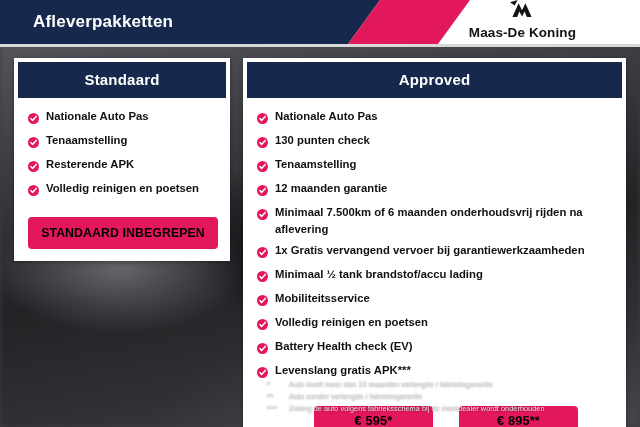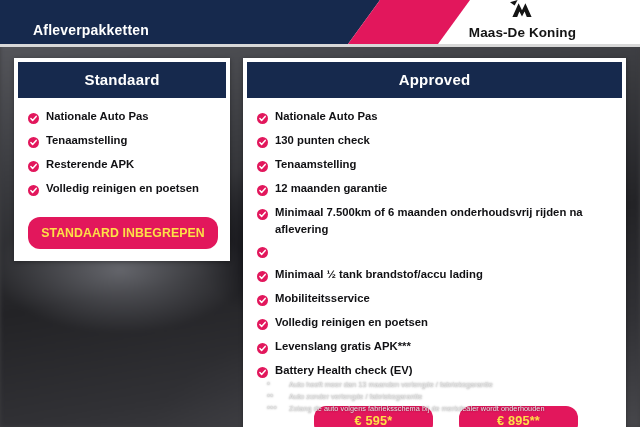--- a/index.html
+++ b/index.html
@@ -42,24 +42,24 @@
     background:#16294d;
     clip-path:polygon(0 0, 380px 0, 348px 44px, 0 44px);
   }
   #header .pink {
     position:absolute; left:340px; top:0;
     width:130px; height:44px;
     background:#e2175c;
     clip-path:polygon(40px 0, 130px 0, 98px 44px, 8px 44px);
   }
   #header-title {
-    position:absolute; left:33px; top:8px;
+    position:absolute; left:33px; top:0;
     height:36px; line-height:44px;
     color:#ffffff;
-    font-size:14px;
+    font-size:17px;
     font-weight:bold;
     letter-spacing:.2px;
     white-space:nowrap;
   }
   #brand {
     position:absolute; right:64px; top:0;
     height:44px;
     display:flex; align-items:center; gap:7px;flex-direction:column;
   }
   #brand-mark { display:block; }
@@ -113,23 +113,23 @@
     color:#111114;
     font-size:11.3px;
     font-weight:bold;
     line-height:1.52;
   }
 
   
   .pill {
     display:inline-block;
     background:#e2175c;
-    color:#fde047;
+    color:#000000;
     border:none;
-    border-radius:12px;
+    border-radius:4px;
     font-family:inherit;
     font-weight:bold;
     text-align:center;
     cursor:pointer;
   }
   #standaard-cta {
     width:190px;
     margin-top:17px;
     padding:9px 0;
     font-size:12.3px;
@@ -265,20 +265,21 @@
               <circle cx="5.5" cy="5.5" r="5.5" fill="#e2175c"></circle>
               <path d="M2.9 5.6 L4.6 7.4 L8.2 3.4" stroke="#ffffff" stroke-width="1.5" fill="none" stroke-linecap="round" stroke-linejoin="round"></path>
             </svg></span>
           <span class="feature-label">Minimaal 7.500km of 6 maanden onderhoudsvrij rijden na aflevering</span>
         </li>
         <li class="feature">
           <span class="check-icon"><svg width="11" height="11" viewBox="0 0 11 11">
               <circle cx="5.5" cy="5.5" r="5.5" fill="#e2175c"></circle>
               <path d="M2.9 5.6 L4.6 7.4 L8.2 3.4" stroke="#ffffff" stroke-width="1.5" fill="none" stroke-linecap="round" stroke-linejoin="round"></path>
             </svg></span>
+          <span class="feature-label">1x Gratis vervangend vervoer bij garantiewerkzaamheden</span>
         </li>
         <li class="feature">
           <span class="check-icon"><svg width="11" height="11" viewBox="0 0 11 11">
               <circle cx="5.5" cy="5.5" r="5.5" fill="#e2175c"></circle>
               <path d="M2.9 5.6 L4.6 7.4 L8.2 3.4" stroke="#ffffff" stroke-width="1.5" fill="none" stroke-linecap="round" stroke-linejoin="round"></path>
             </svg></span>
           <span class="feature-label">Minimaal ½ tank brandstof/accu lading</span>
         </li>
         <li class="feature">
           <span class="check-icon"><svg width="11" height="11" viewBox="0 0 11 11">
@@ -292,28 +293,28 @@
               <circle cx="5.5" cy="5.5" r="5.5" fill="#e2175c"></circle>
               <path d="M2.9 5.6 L4.6 7.4 L8.2 3.4" stroke="#ffffff" stroke-width="1.5" fill="none" stroke-linecap="round" stroke-linejoin="round"></path>
             </svg></span>
           <span class="feature-label">Volledig reinigen en poetsen</span>
         </li>
         <li class="feature">
           <span class="check-icon"><svg width="11" height="11" viewBox="0 0 11 11">
               <circle cx="5.5" cy="5.5" r="5.5" fill="#e2175c"></circle>
               <path d="M2.9 5.6 L4.6 7.4 L8.2 3.4" stroke="#ffffff" stroke-width="1.5" fill="none" stroke-linecap="round" stroke-linejoin="round"></path>
             </svg></span>
+          <span class="feature-label">Battery Health check (EV)</span>
+        </li>
+        <li class="feature">
+          <span class="check-icon"><svg width="11" height="11" viewBox="0 0 11 11">
+              <circle cx="5.5" cy="5.5" r="5.5" fill="#e2175c"></circle>
+              <path d="M2.9 5.6 L4.6 7.4 L8.2 3.4" stroke="#ffffff" stroke-width="1.5" fill="none" stroke-linecap="round" stroke-linejoin="round"></path>
+            </svg></span>
           <span class="feature-label">Levenslang gratis APK***</span>
-        </li>
-        <li class="feature">
-          <span class="check-icon"><svg width="11" height="11" viewBox="0 0 11 11">
-              <circle cx="5.5" cy="5.5" r="5.5" fill="#e2175c"></circle>
-              <path d="M2.9 5.6 L4.6 7.4 L8.2 3.4" stroke="#ffffff" stroke-width="1.5" fill="none" stroke-linecap="round" stroke-linejoin="round"></path>
-            </svg></span>
-          <span class="feature-label">Battery Health check (EV)</span>
         </li>
       </ul>
     <div id="price-row">
         <button class="pill price-btn">€ 595*</button>
         <button class="pill price-btn">€ 895**</button>
       </div>
   </div>
 </div>
 
 <div id="footnotes">

